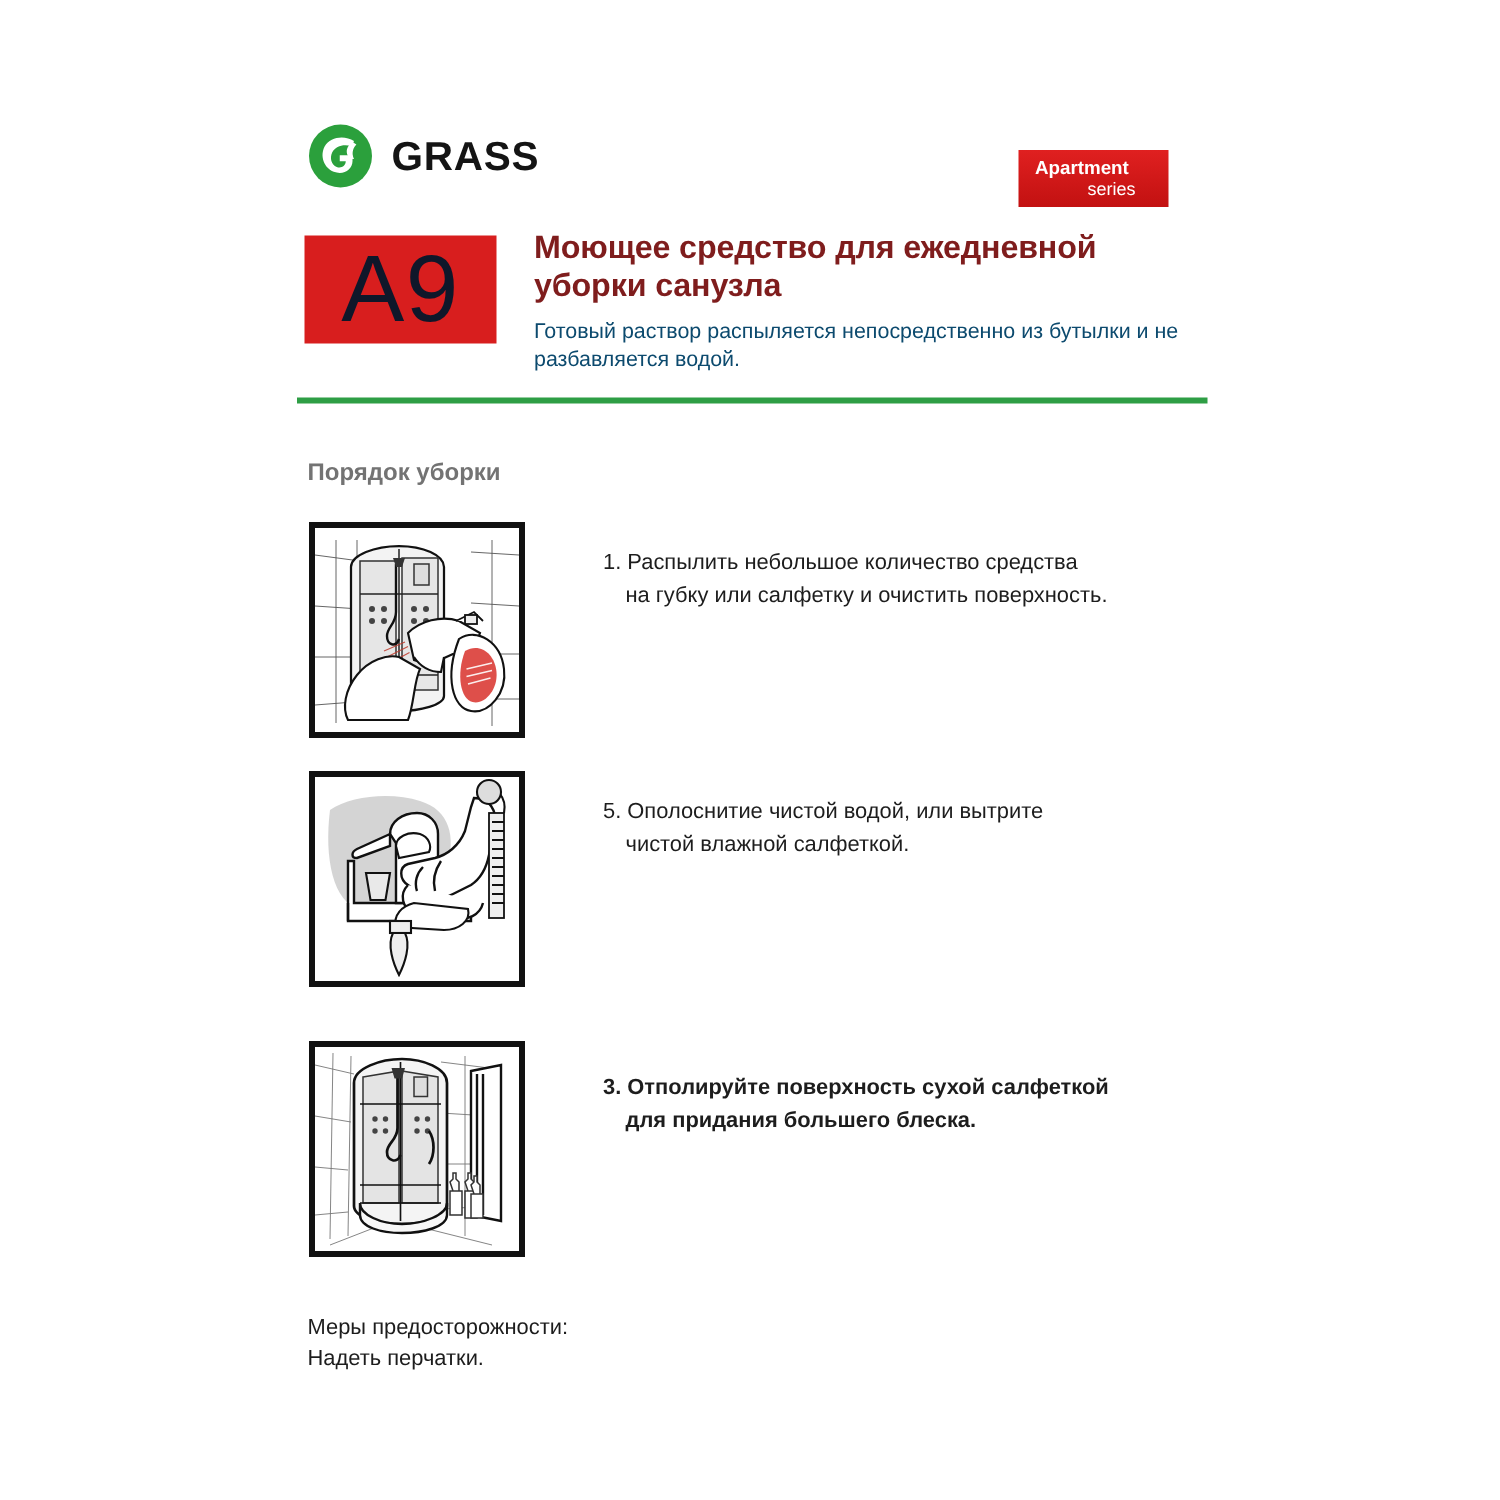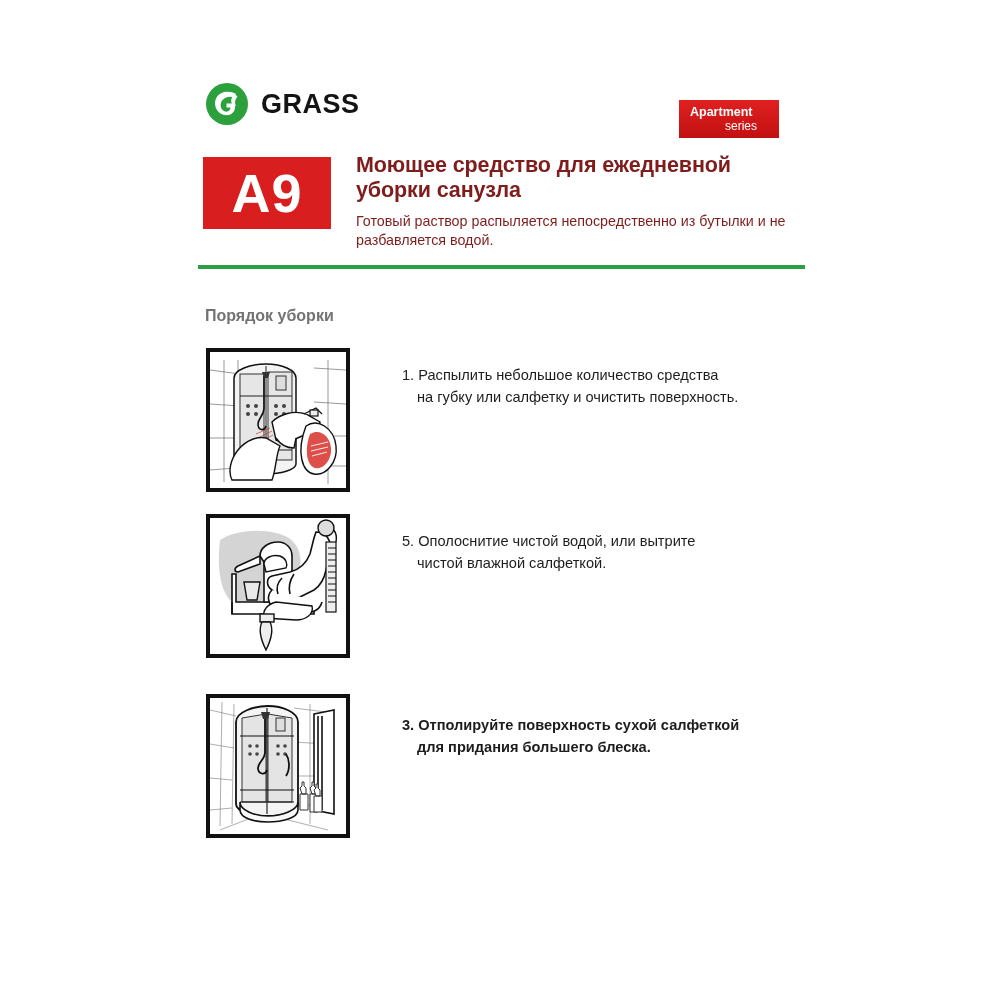--- a/index.html
+++ b/index.html
@@ -77,23 +77,23 @@
     top: 157px;
     width: 600px;
   }
   .code-box {
     position: absolute;
     left: 0;
     top: 0;
     width: 128px;
     height: 72px;
     background: #d81e1e;
-    color: #ffffff;
-    font-size: 54px;
-    font-weight: bold;
+    color: #0f172a;
+    font-size: 63px;
+    font-weight: normal;
     letter-spacing: 1px;
     display: flex;
     align-items: center;
     justify-content: center;
     line-height: 1;
   }
   .title-text {
     position: absolute;
     left: 153px;
     top: -4px;
@@ -103,21 +103,21 @@
     font-size: 21.5px;
     font-weight: bold;
     line-height: 25px;
     color: #7f1d1d;
     letter-spacing: -0.1px;
   }
   .title-sub {
     margin-top: 9px;
     font-size: 14.3px;
     line-height: 19px;
-    color: #7f1d1d;
+    color: #0c4a6e;
   }
 
   .divider {
     position: absolute;
     left: 198px;
     top: 265px;
     width: 607px;
     height: 4px;
     background: #2e9e45;
   }
@@ -375,14 +375,16 @@
           <path d="M92 96 L96 96 L96 90 L94 88 L94 84 L92 84 L92 88 L90 90 Z M90 96 L98 96 L98 112 L90 112 Z"></path>
           <path d="M100 94 L104 94 L104 88 L102 86 L102 82 L100 82 L100 86 L98 88 Z M98 94 L106 94 L106 112 L98 112 Z" transform="translate(2,2)"></path>
           <path d="M108 96 L112 96 L112 90 L110 88 L110 84 L108 84 L108 88 L106 90 Z M106 96 L114 96 L114 112 L106 112 Z" transform="translate(-2,2)"></path>
         </g>
       </svg>
     </div>
     <div class="step-text">3. Отполируйте поверхность сухой салфеткой
 для придания большего блеска.</div>
   </div>
 
+  <div class="footer">Меры предосторожности:
+Надеть перчатки.</div>
 
 </div>
 
 </body></html>

